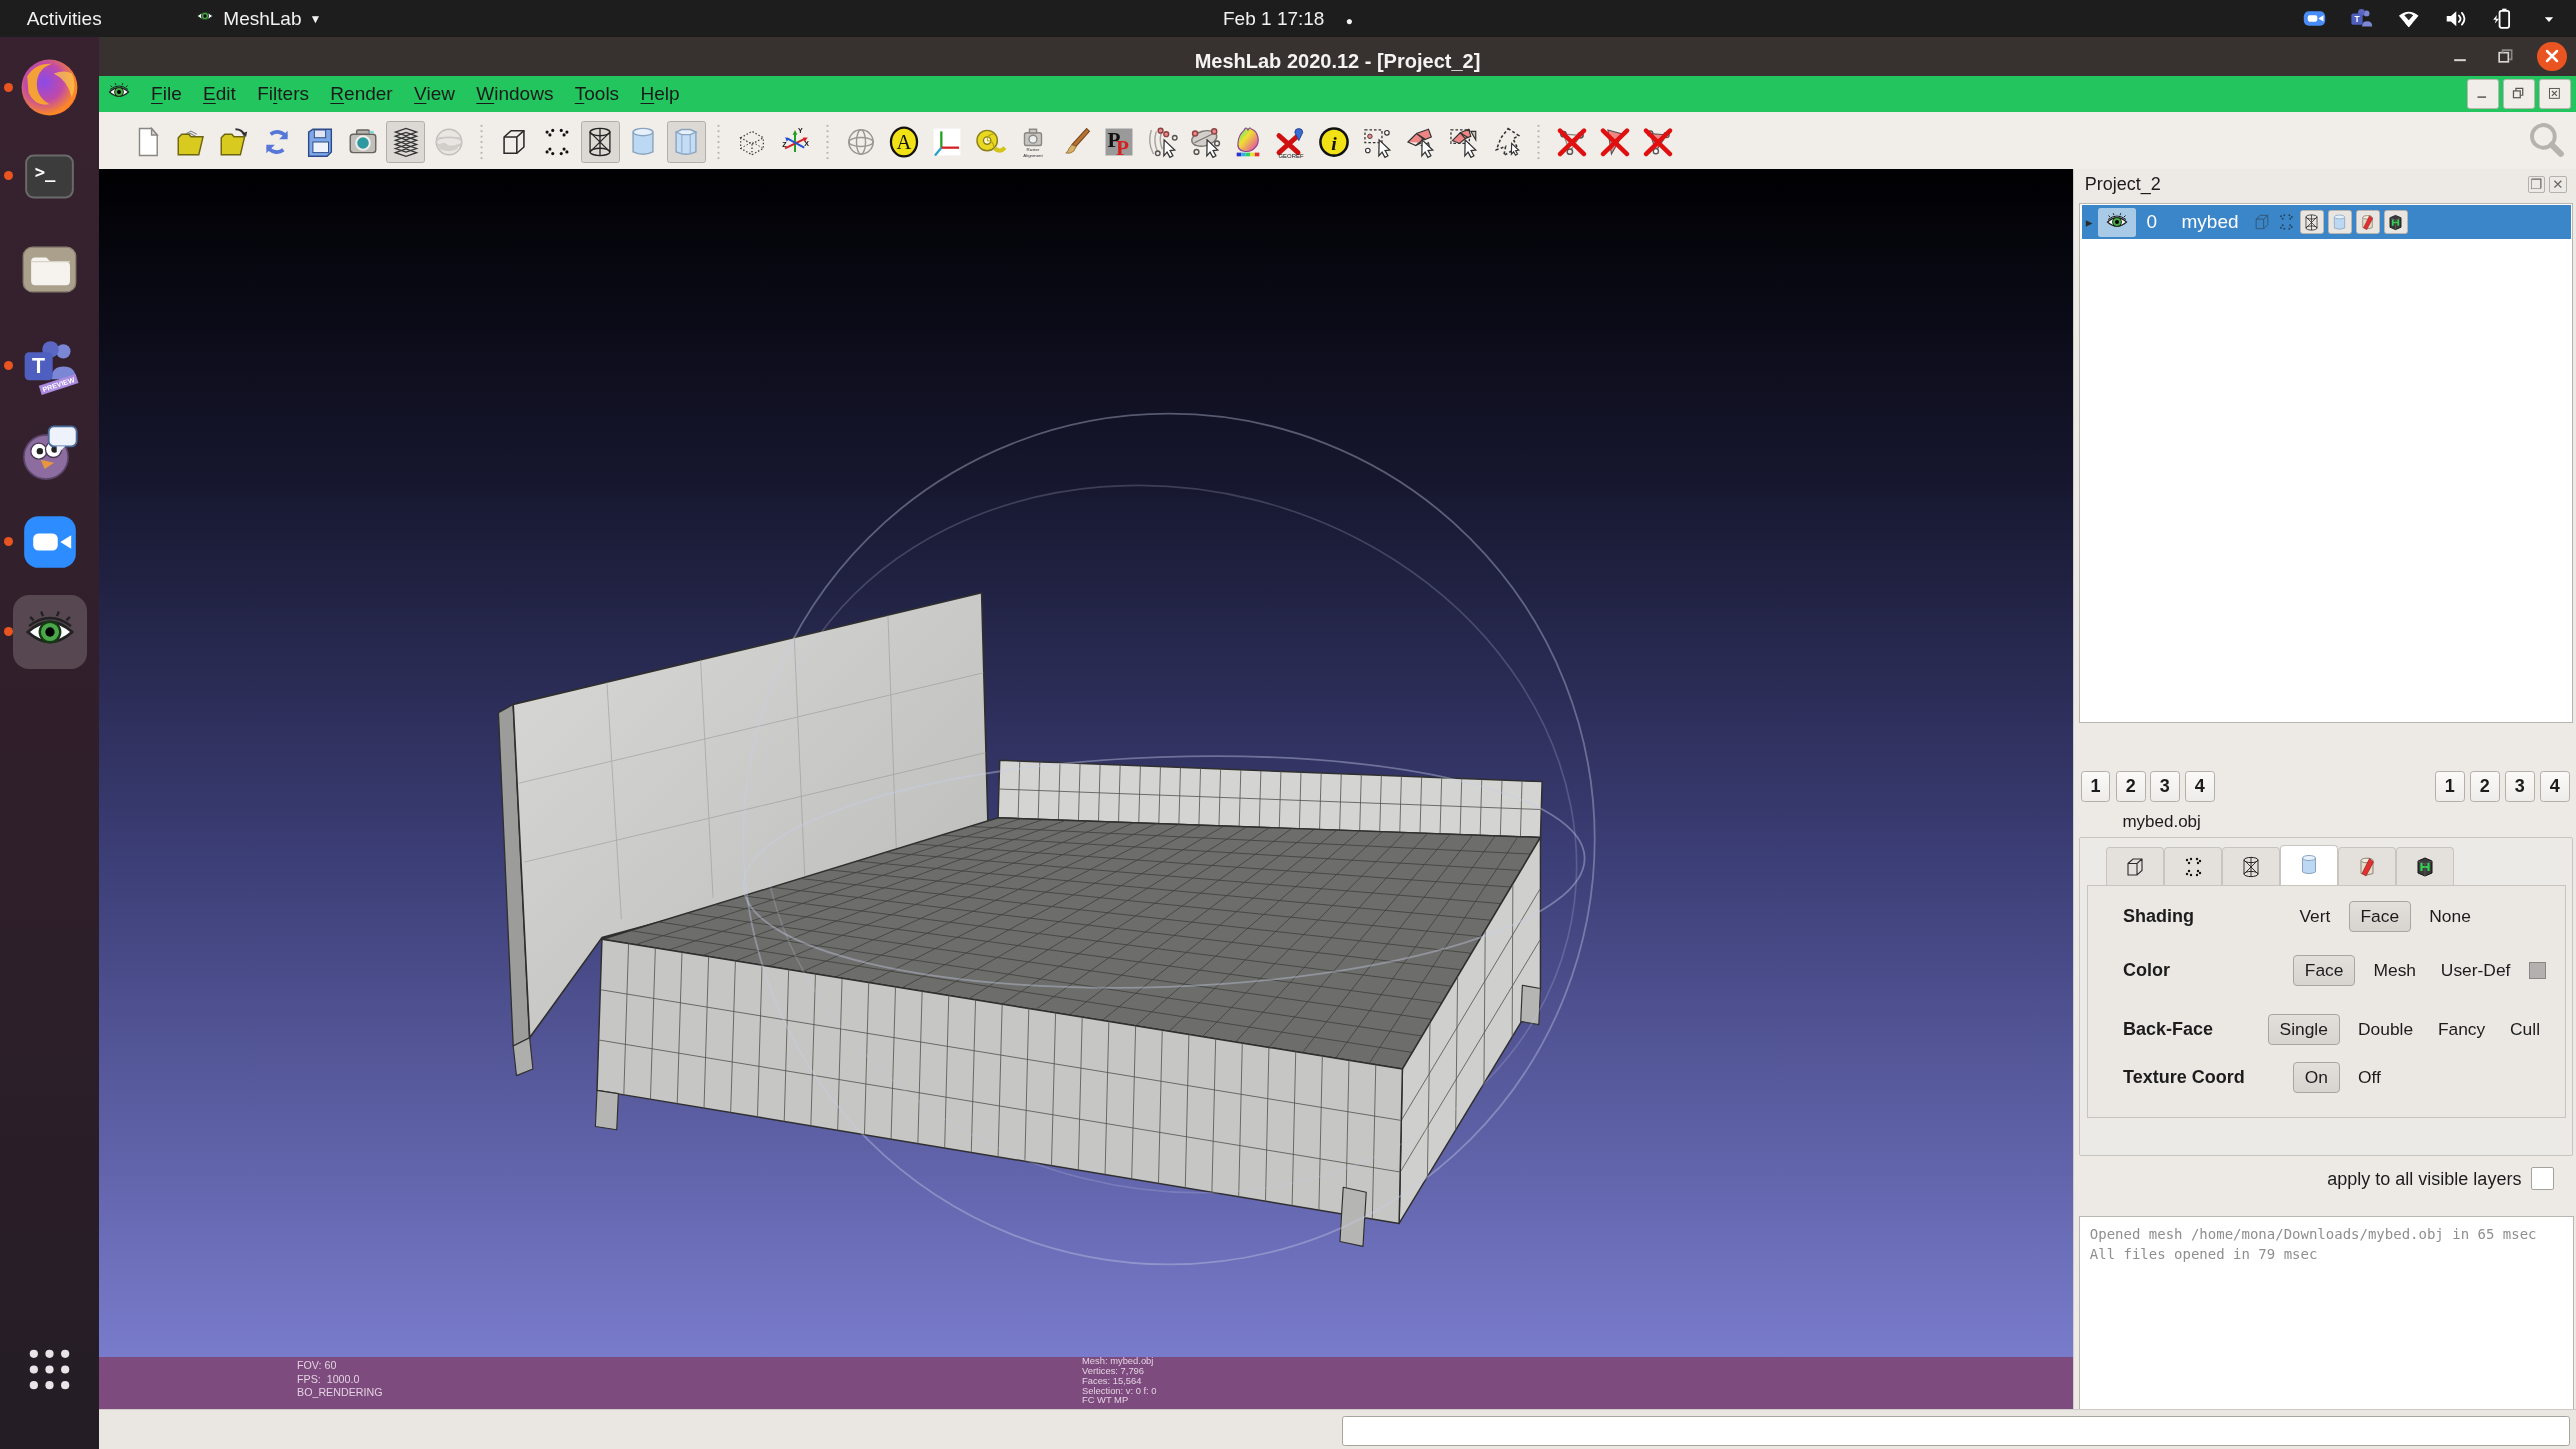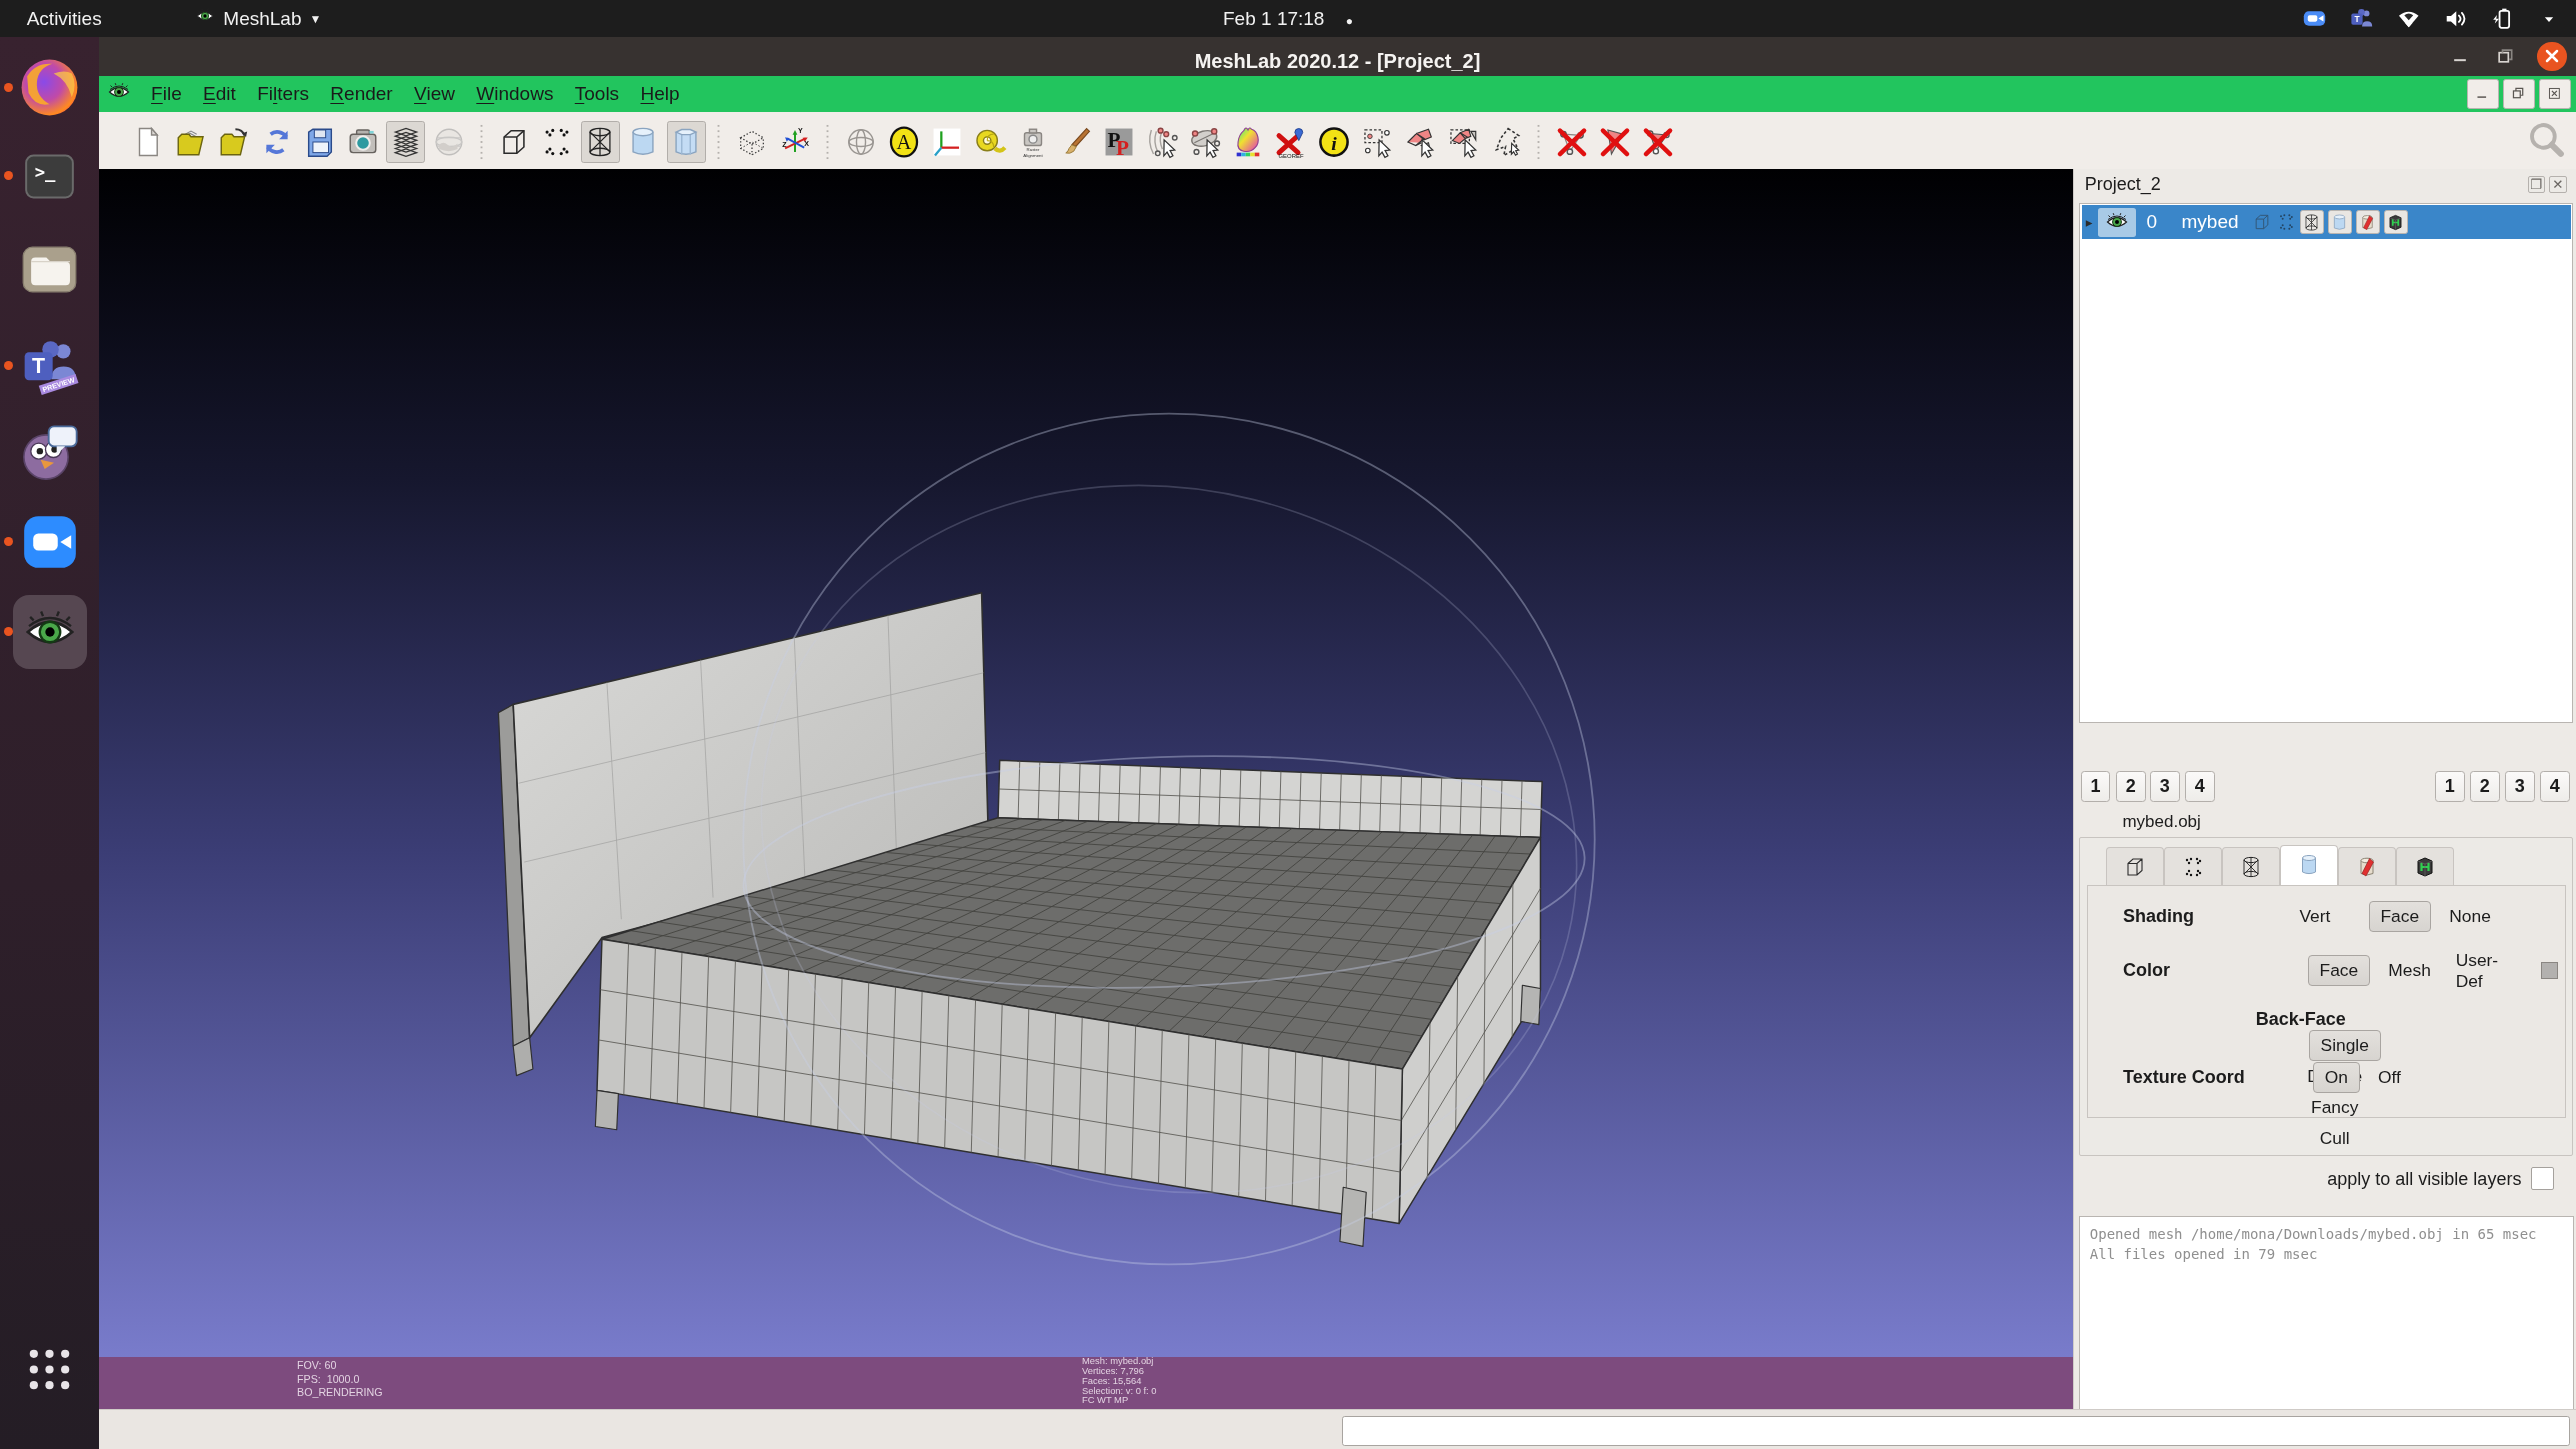--- a/index.html
+++ b/index.html
@@ -94,21 +94,21 @@
   .tab { width:58px; height:38px; border:0.7px solid #c8c4c0; border-bottom:none;
     border-radius:4px 4px 0 0; display:flex; align-items:center; justify-content:center;
     background:#e4e1dd; }
   .tab.active { background:#ffffff; height:40px; margin-top:-2.7px; }
   #tabcontent { position:absolute; left:6.7px; top:47px; width:479px; height:233px;
     border:0.7px solid #c8c4c0; background:#ebe8e4; }
   .ctl-row { position:absolute; left:35px; right:6.7px; height:29.5px; display:flex; align-items:center; }
   .ctl-label { width:170px; font-weight:bold; font-size:18px; }
   .seg-opt { font-size:17.4px; padding:4px 5.4px; margin-right:12px; border:0.7px solid transparent; }
   .seg-opt.sel { background:linear-gradient(#e3e0dc,#d7d4d0); border:0.7px solid #a9a5a1;
-    border-radius:4px; padding:4px 10.7px;margin-left:20px; }
+    border-radius:4px; padding:4px 10.7px; }
   .swatch { width:17.4px; height:17.4px; background:#b3b1af; border:0.7px solid #8a8682; }
   #applyrow { position:absolute; left:5.4px; top:993px; width:494px; height:38px; }
   #applylabel { position:absolute; right:52px; top:6.7px; font-size:18px; }
   #applycheck { position:absolute; right:19px; top:5.4px; width:23px; height:23px; background:#fff;
     border:0.7px solid #a5a19d; border-radius:2px; }
 
   #logbox { position:absolute; left:5.4px; top:1047px; width:495px; height:302px; background:#ffffff;
     border:0.7px solid #b9b5b1; padding:8px 9.4px; font-family:"DejaVu Sans Mono", monospace;
     font-size:14px; line-height:19.5px; color:#8f8f8f; white-space:pre; }
 
@@ -926,21 +926,21 @@
               <span class="seg-opt sel">Face</span>
               <span class="seg-opt">None</span>
             </div>
             <div class="ctl-row" style="top: 70px;">
               <div class="ctl-label">Color</div>
               <span class="seg-opt sel">Face</span>
               <span class="seg-opt">Mesh</span>
               <span class="seg-opt">User-Def</span>
               <span class="swatch" style="background: rgb(179, 177, 175);"></span>
             </div>
-            <div class="ctl-row" style="top: 123px; flex-direction: column;">
+            <div class="ctl-row" style="top: 129px;">
               <div class="ctl-label">Back-Face</div>
               <span class="seg-opt sel">Single</span>
               <span class="seg-opt">Double</span>
               <span class="seg-opt">Fancy</span>
               <span class="seg-opt">Cull</span>
             </div>
             <div class="ctl-row" style="top: 177px;">
               <div class="ctl-label">Texture Coord</div>
               <span class="seg-opt sel">On</span>
               <span class="seg-opt">Off</span>

